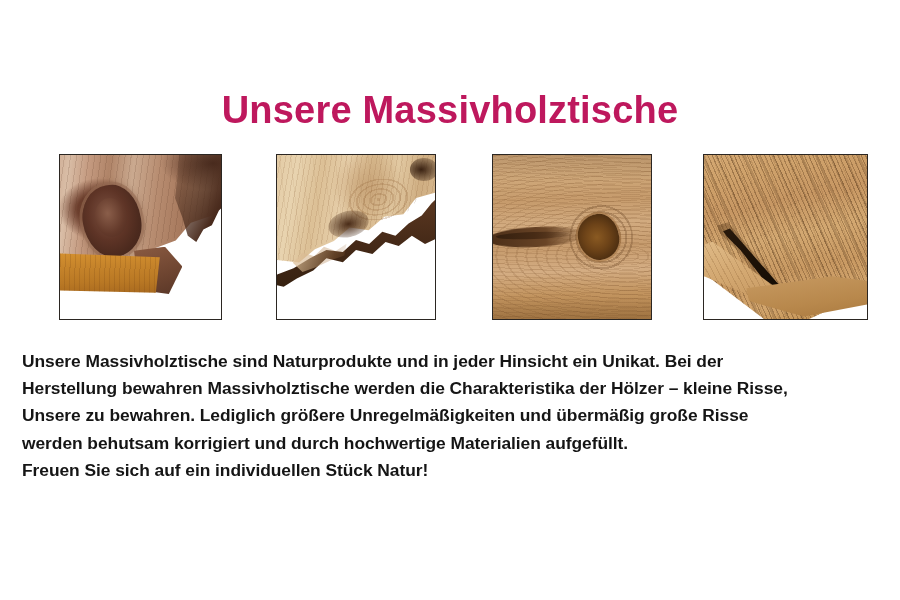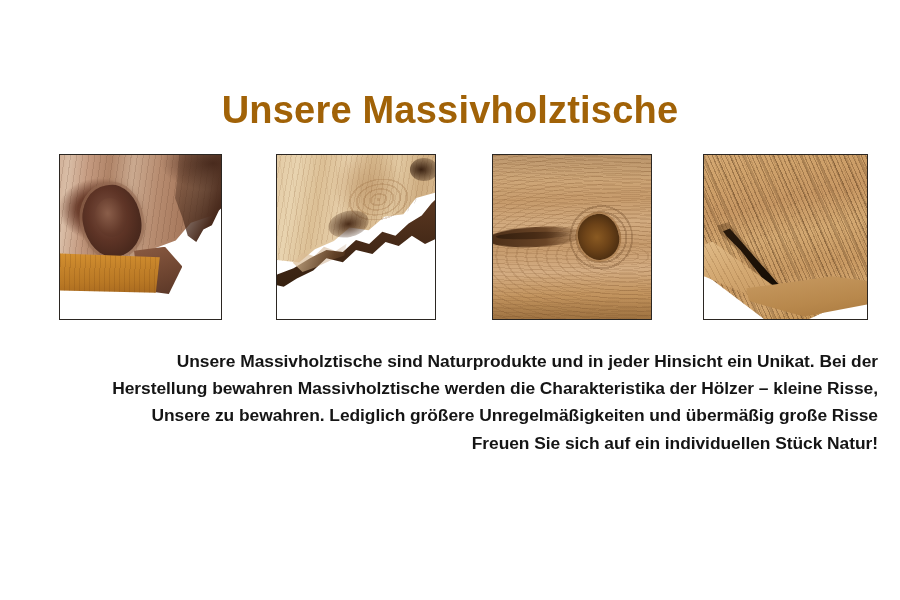--- a/index.html
+++ b/index.html
@@ -28,21 +28,21 @@
   
   .title {
     position: absolute;
     top: 64px;
     left: 0;
     width: 900px;
     text-align: center;
     font-size: 38px;
     font-weight: 700;
     letter-spacing: 0.2px;
-    color: #a16207;
+    color: #be185d;
     line-height: 1.12;
     white-space: nowrap;
   }
 
   
   .gallery {
     position: absolute;
     top: 138px;
     left: 19px;
     width: 862px;
@@ -338,21 +338,21 @@
     background: linear-gradient(172deg, #c79a62 0%, #b8884c 60%, #a8783e 100%);
     clip-path: polygon(0% 28%, 66% 0%, 100% 14%, 100% 62%, 44% 94%, 2% 58%);
   }
 
   
   .body-copy {
     position: absolute;
     top: 348px;
     left: 22px;
     width: 856px;
-    text-align: right;
+    text-align: left;
     font-size: 17.4px;
     font-weight: 700;
     line-height: 27.2px;
     color: #151515;
     letter-spacing: -0.05px;
   }
   .body-copy .ln {
     display: block;
     white-space: nowrap;
   }
@@ -414,16 +414,17 @@
         <div class="bottomEdge"></div>
       </div>
     </figure>
 
   </div>
 
   <div class="body-copy">
     <span class="ln">Unsere Massivholztische sind Naturprodukte und in jeder Hinsicht ein Unikat. Bei der</span>
     <span class="ln">Herstellung bewahren Massivholztische werden die Charakteristika der Hölzer – kleine Risse,</span>
     <span class="ln">Unsere zu bewahren. Lediglich größere Unregelmäßigkeiten und übermäßig große Risse</span>
+    <span class="ln">werden behutsam korrigiert und durch hochwertige Materialien aufgefüllt.</span>
     <span class="ln">Freuen Sie sich auf ein individuellen Stück Natur!</span>
   </div>
 
 </div>
 
 </body></html>

